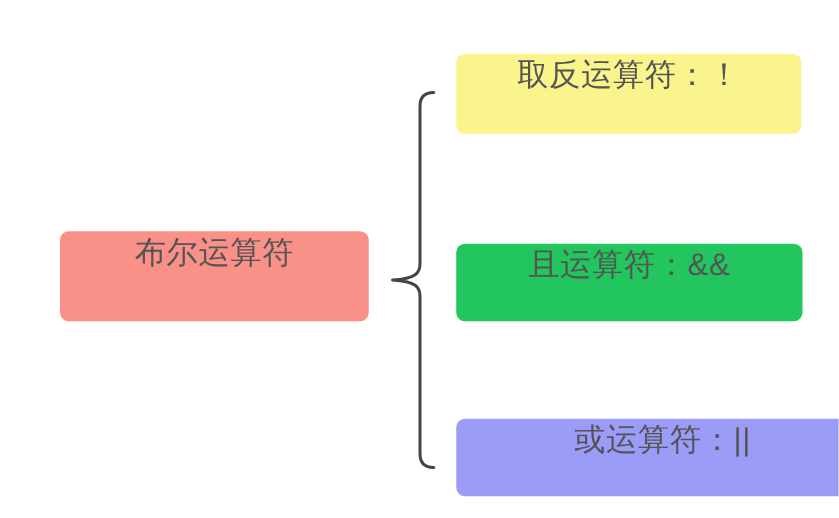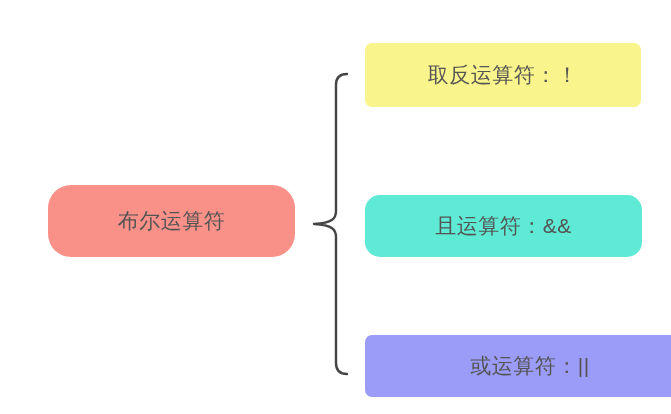--- a/index.html
+++ b/index.html
@@ -11,24 +11,23 @@
     position: relative;
     width: 671px;
     height: 414px;
     background: #ffffff;
     font-family: "Liberation Sans", sans-serif;
     overflow: hidden;
   }
   .node {
     position: absolute;
     display: flex;
-    align-items: center;
     justify-content: center;
     border-radius: 7px;
-    font-size: 21px;
+    font-size: 25px;
     color: #545454;
     letter-spacing: 0.5px;
     white-space: nowrap;
     user-select: none;
   }
   .node-root   { left: 48px;  top: 185px; width: 247px; height: 72px; }
   .node-child0 { left: 365px; top: 43px;  width: 276px; height: 64px; }
   .node-child1 { left: 365px; top: 195px; width: 277px; height: 62px; }
   .node-child2 { left: 365px; top: 335px; width: 330px; height: 62px; }
   .brace {
@@ -38,39 +37,39 @@
     width: 60px;
     height: 322px;
     pointer-events: none;
   }
 </style>
 </head>
 <body>
 
 <div class="canvas">
 
-  <div class="node node-root" style="background: rgb(250, 145, 137); border-radius: 23px;">
+  <div class="node node-root" style="background: rgb(250, 145, 137);">
     <span>布尔运算符</span>
   </div>
 
   <svg class="brace" viewBox="0 0 60 322" xmlns="http://www.w3.org/2000/svg">
     <path d="M 47 14
              C 39 14, 36 18, 36 25
              L 36 151
              C 36 158, 33 163, 14 164
              C 33 165, 36 170, 36 177
              L 36 303
              C 36 310, 39 314, 47 314" fill="none" stroke="#454545" stroke-width="2.4" stroke-linecap="round" stroke-linejoin="round"></path>
   </svg>
 
   <div class="node node-child0" style="background: rgb(250, 244, 140);">
     <span>取反运算符：！</span>
   </div>
 
-  <div class="node node-child1" style="background: #5eead4; border-radius: 15px;">
+  <div class="node node-child1" style="background: #22c55e;">
     <span>且运算符：&amp;&amp;</span>
   </div>
 
   <div class="node node-child2" style="background: rgb(155, 156, 248);">
     <span>或运算符：||</span>
   </div>
 
 </div>
 
 </body></html>

